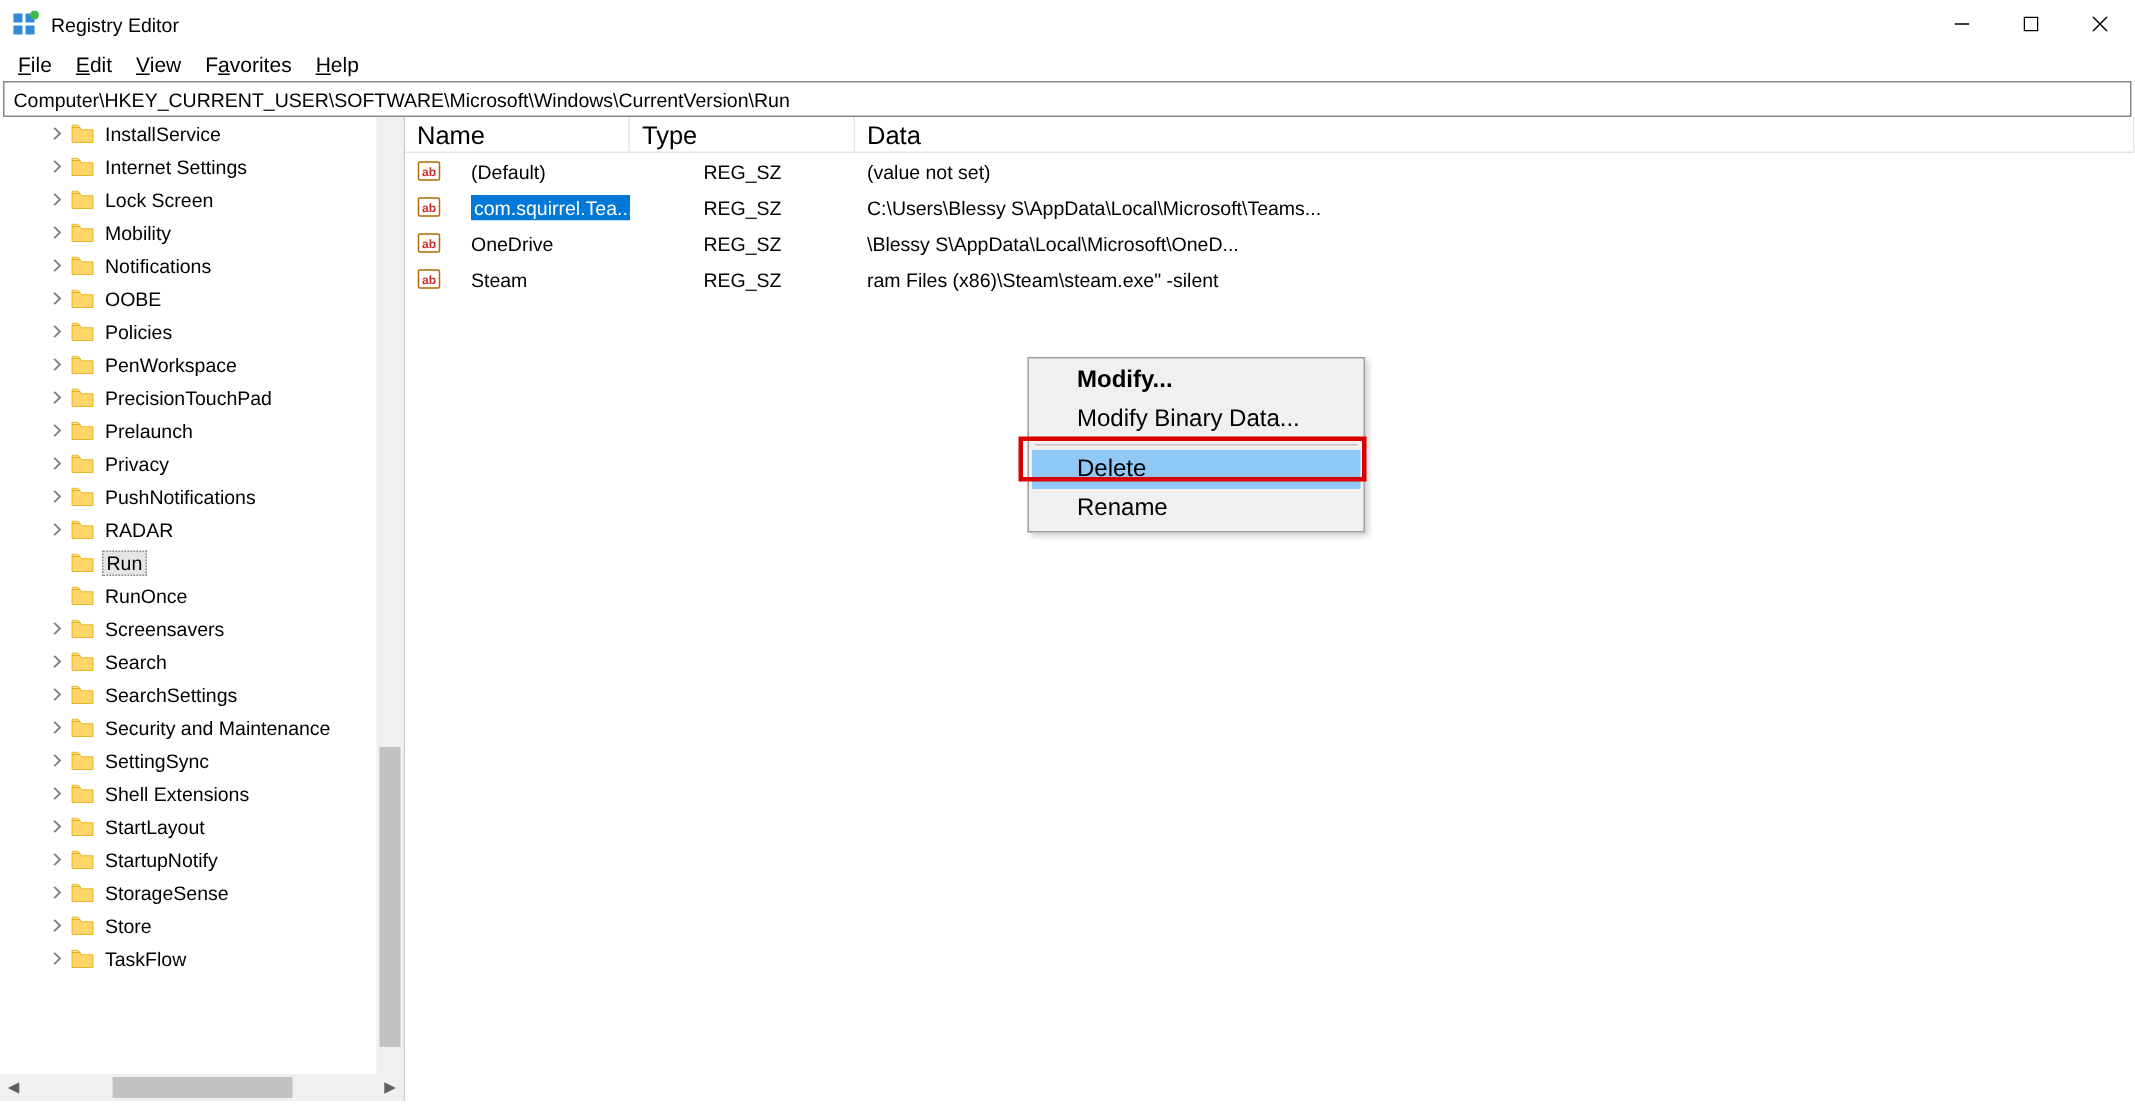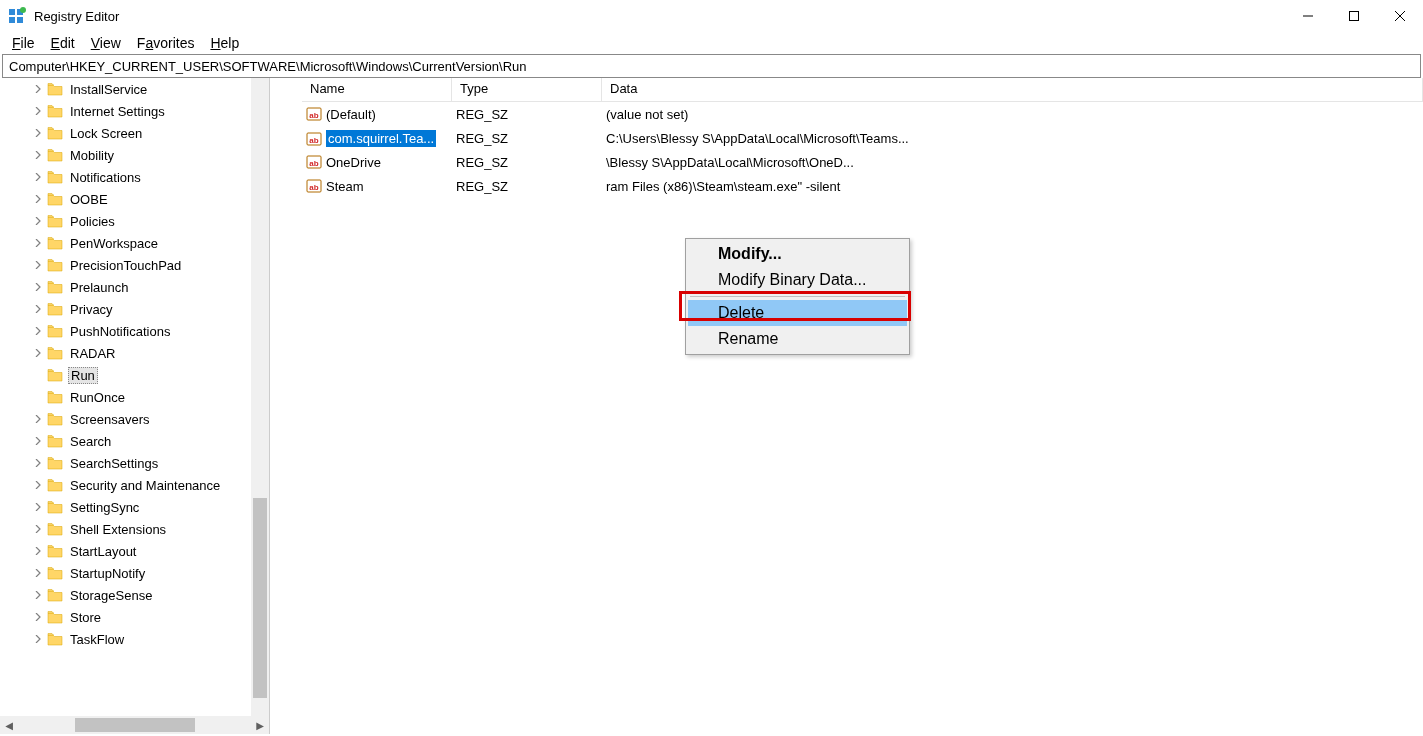--- a/index.html
+++ b/index.html
@@ -122,40 +122,39 @@
   
   .list-pane {
     flex: 1;
     position: relative;
     border-left: 0;
   }
   .list-header {
     display: flex;
     height: 24px;
     border-bottom: 1px solid #e5e5e5;
-    font-size: 13px;
-    margin-left: 32px;
+    font-size: 17px;
   }
   .list-header .col {
     padding: 3px 8px;
     border-right: 1px solid #e5e5e5;
   }
   .col-name { width: 150px; }
   .col-type { width: 150px; }
   .col-data { flex: 1; }
 
   .list-row {
     display: flex;
     height: 24px;
     align-items: center;
     font-size: 13px;
   }
   .list-row .cell { padding: 0 8px; overflow: hidden; text-overflow: ellipsis; white-space: nowrap; }
-  .cell-name { width: 150px; display: flex; align-items: flex-end; gap: 4px; margin-left: 28px; }
-  .cell-type { width: 150px; }
+  .cell-name { width: 150px; display: flex; align-items: center; gap: 20px; }
+  .cell-type { width: 150px; text-align: center; }
   .cell-data { flex: 1; max-width: 350px; }
 
   .list-row.selected .cell-name .rowlabel {
     background: #0078d7; color: #fff;
     padding: 1px 2px;
   }
 
   .reg-icon {
     width: 16px; height: 16px;
     display: inline-flex; align-items: center; justify-content: center;

